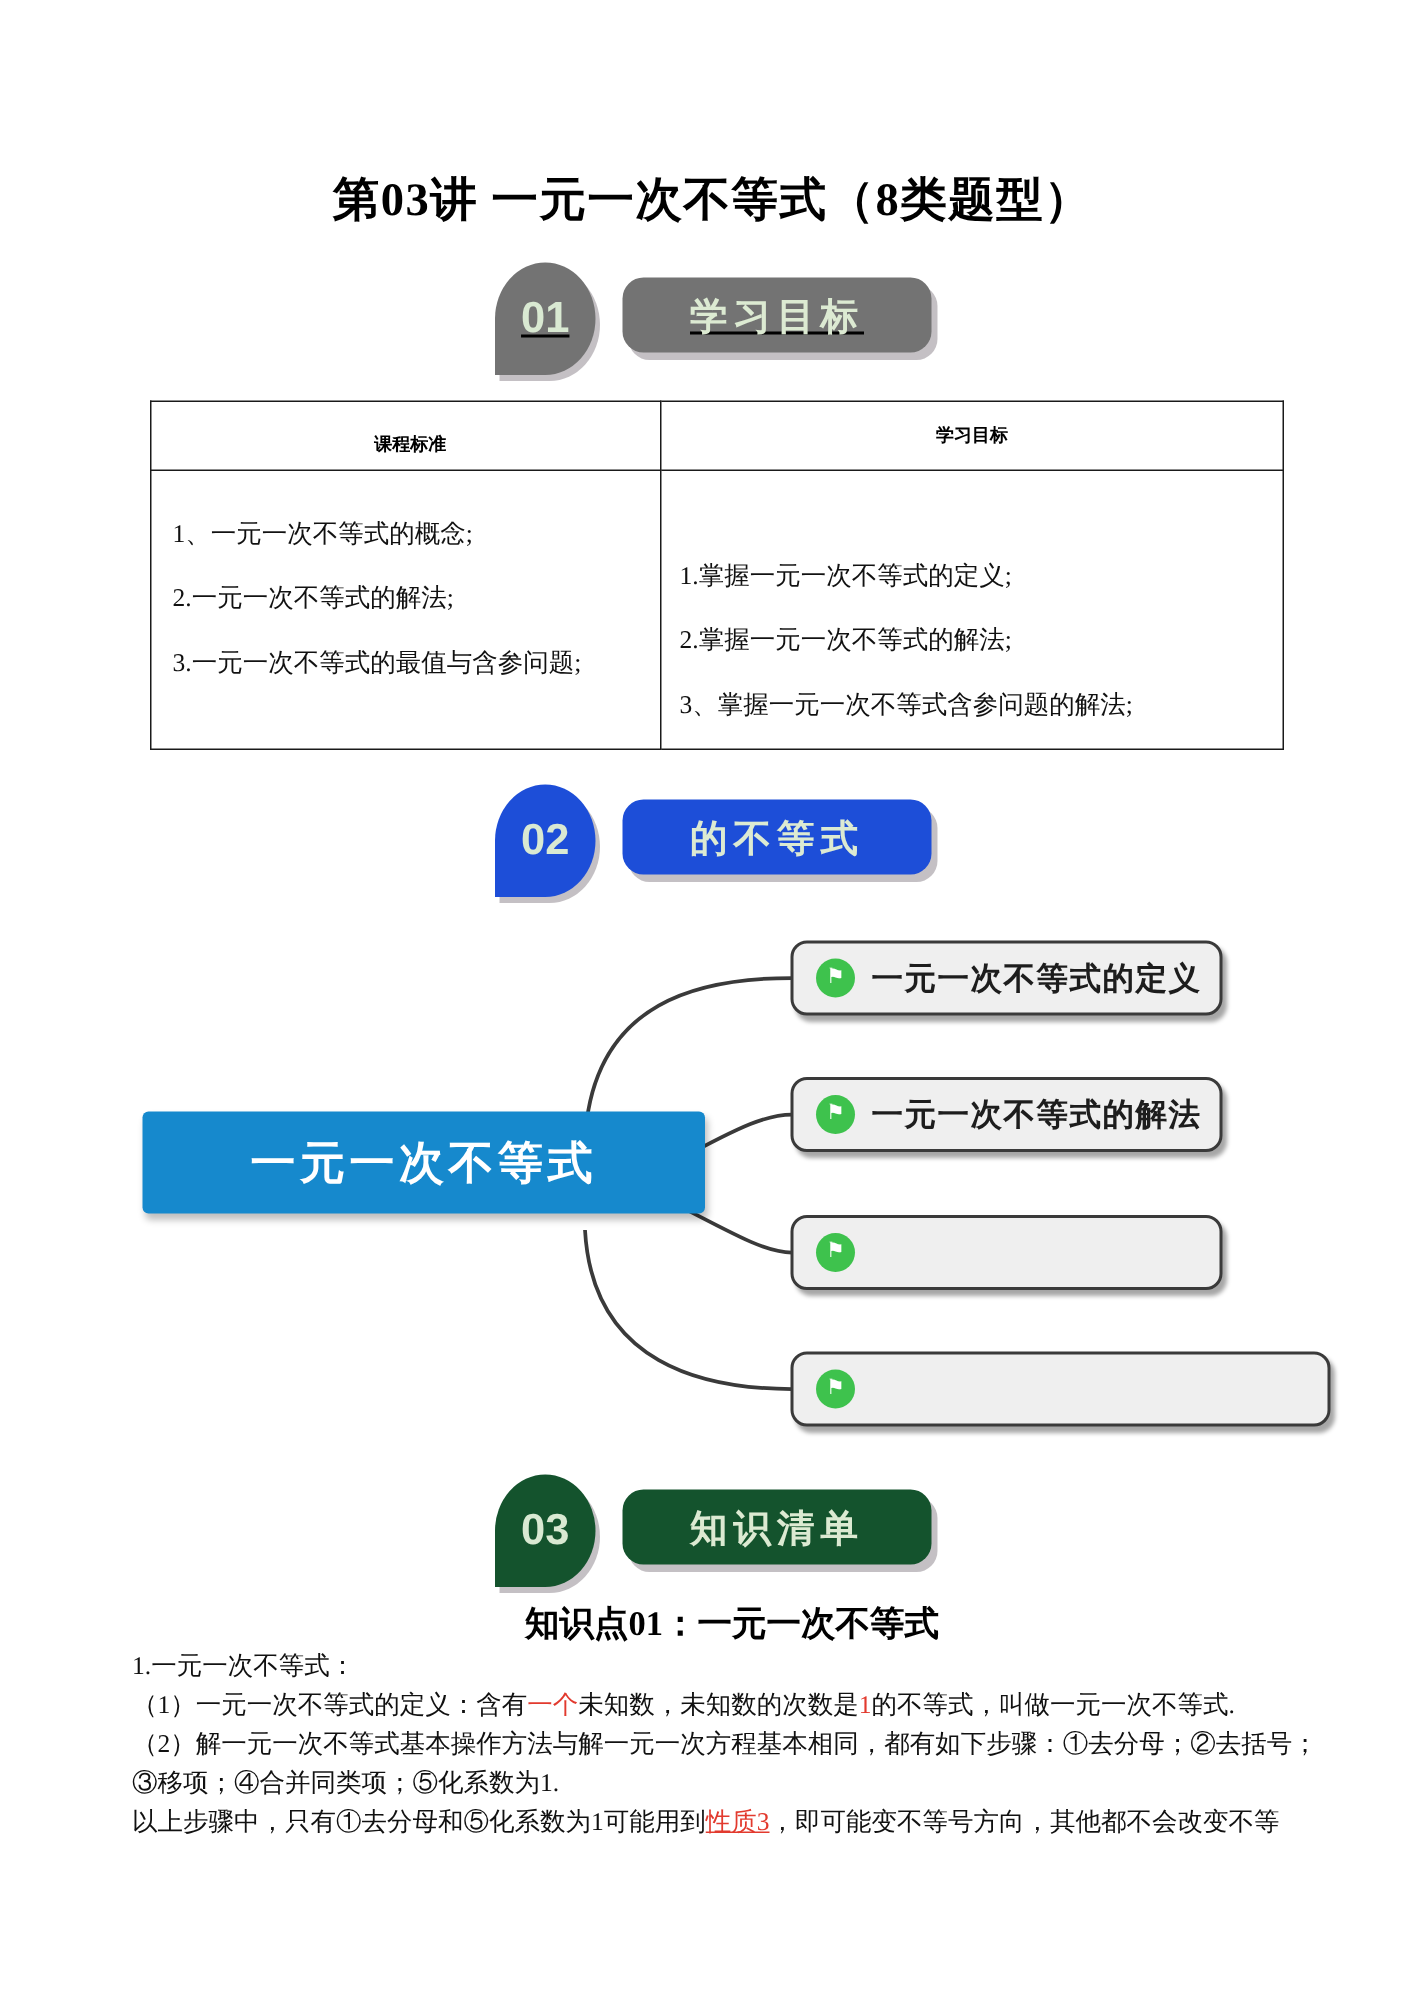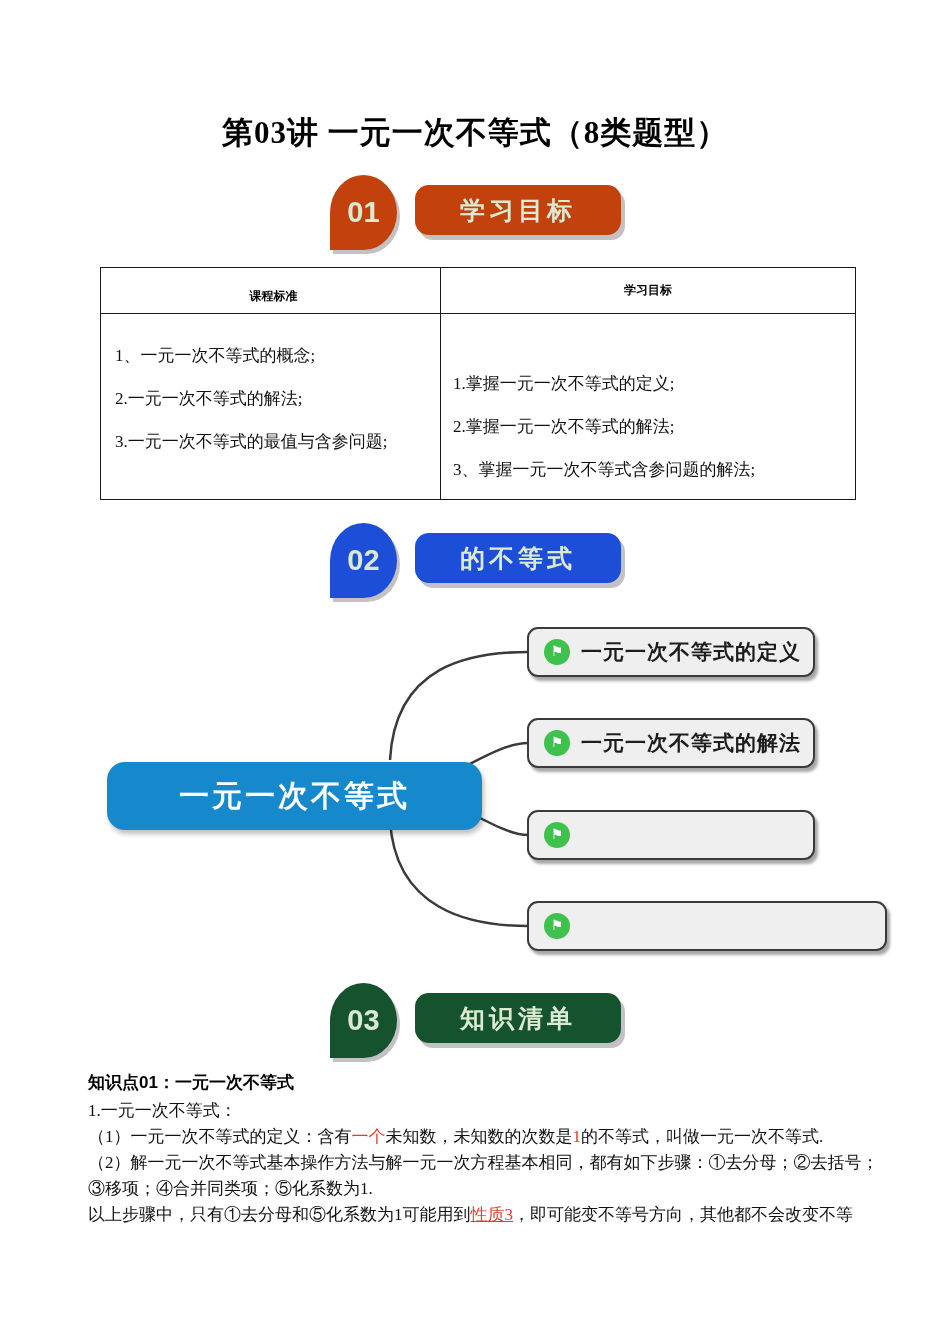--- a/index.html
+++ b/index.html
@@ -38,21 +38,21 @@
     width:206px; height:50px;
     border-radius:14px;
     display:flex; align-items:center; justify-content:center;
     box-shadow:4px 5px 0 rgba(125,115,125,0.45);
   }
   .bar span {
     font-family:"Liberation Sans", sans-serif;
     font-size:25px; font-weight:bold; color:#dcead2;
     letter-spacing:4px;
   }
-  .purple { background:#c2410c; }
+  .purple { background:#737373;text-decoration:underline; }
   .red    { background:#1d4ed8; }
   .green  { background:#14532d; }
   
   .obj-table {
     position:absolute; left:100px; top:267px;
     width:756px; height:220px;
     border-collapse:collapse;
     table-layout:fixed;
   }
   .obj-table th, .obj-table td {
@@ -66,26 +66,25 @@
     text-align:center; vertical-align:middle;
   }
   .obj-table td { font-size:17px; color:#111; }
   .cell-left  { width:340px; padding:20px 8px 8px 14px; }
   .cell-right { padding:48px 8px 8px 12px;font-family:Liberation Serif, serif; }
   .cell-line  { line-height:43px; white-space:nowrap; }
   
   .mindmap { position:absolute; left:0; top:610px; width:950px; height:360px; }
   .mindmap svg { position:absolute; left:0; top:0; }
   .root-node {
-    position:absolute; left:95px; top:152px;
+    position:absolute; left:95px; top:131px;
     width:375px; height:68px;
-    background:#1689cd; border-radius:18px;
+    background:#1689cd; border-radius:4px;
     display:flex; align-items:center; justify-content:center;
     box-shadow:2px 4px 5px rgba(0,0,0,0.25);
-    margin-left:12px;
   }
   .root-node span {
     font-family:"Liberation Sans", sans-serif;
     font-size:30px; font-weight:bold; color:#ffffff;
     letter-spacing:3px;
   }
   .branch-node {
     position:absolute; left:527px;
     height:50px; width:288px;
     background:#efefef;
@@ -105,23 +104,24 @@
     font-family:"Liberation Sans", sans-serif;
     font-size:21px; font-weight:bold; color:#1d1d1d;
     letter-spacing:1px; white-space:nowrap;
   }
   
   .knowledge {
     position:absolute; left:88px; top:1068px; width:800px;
     font-size:17px; color:#111;
   }
   .knowledge .k-heading {
-    font-family:Liberation Sans, sans-serif;
-    font-weight:bold; font-size:17px; color:#000;
+    font-family:Liberation Serif, serif;
+    font-weight:bold; font-size:23px; color:#000;
     line-height:30px;
+    text-align:center;
   }
   .knowledge .k-line { line-height:26px; white-space:nowrap; }
   .red-text { color:#e23a2e; }
   .red-link { color:#e23a2e; text-decoration:underline; }
 </style>
 </head>
 <body>
 
 <div class="page">
 

